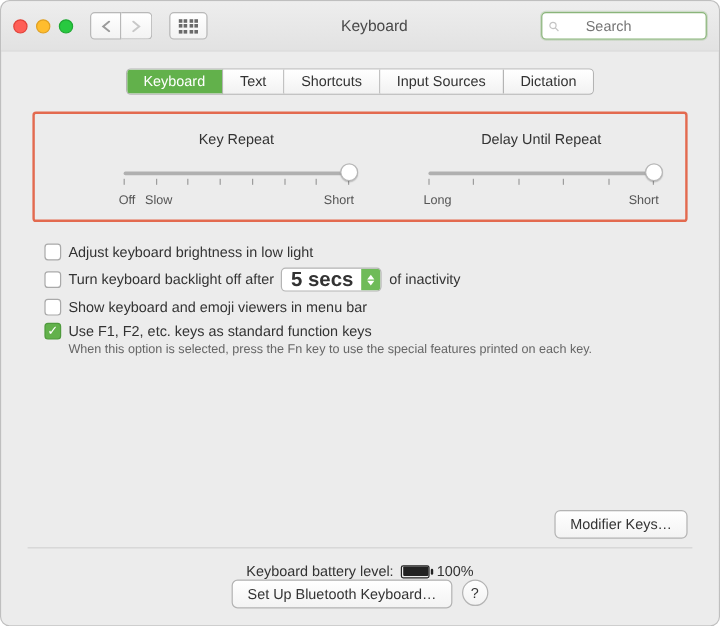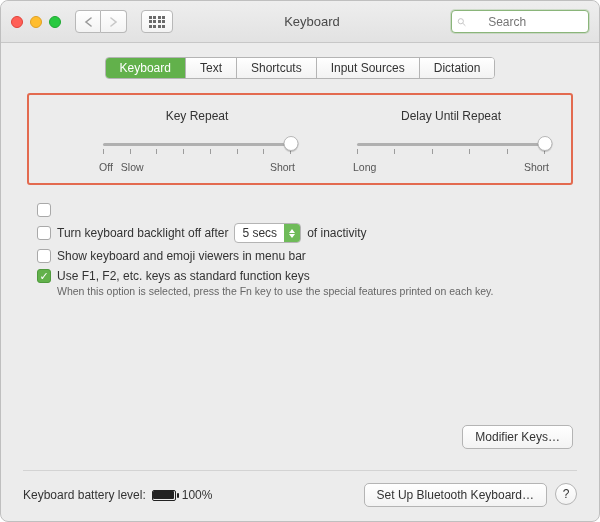--- a/index.html
+++ b/index.html
@@ -95,36 +95,36 @@
   .checkbox {
     width:14px;height:14px;border:1px solid #a9a9a9;border-radius:3px;background:#fff;flex-shrink:0;
     display:flex;align-items:center;justify-content:center;
   }
   .checkbox.checked{background:#62b14b;border-color:#4f9a3d;}
   .checkmark{color:#fff;font-size:11px;line-height:1;}
   .dropdown{
     display:inline-flex;align-items:center;border:1px solid #b4b4b4;border-radius:4px;
     background:#fff;height:20px;overflow:hidden;
   }
-  .dropdown .val{padding:0 7px;font-size:12px;}
+  .dropdown .val{padding:0 7px;font-size:17px;font-weight:bold;}
   .dropdown .caret{
     width:16px;height:100%;background:#6fbb59;display:flex;flex-direction:column;align-items:center;justify-content:center;gap:1px;
   }
   .caret-tri{width:0;height:0;border-left:3px solid transparent;border-right:3px solid transparent;}
   .caret-up{border-bottom:4px solid #fff;}
   .caret-down{border-top:4px solid #fff;}
   .hint { font-size:10.5px; color:#666; margin:2px 0 0 30px;}
   .footer-row{
     position:absolute; right:26px; display:flex; gap:8px;
   }
   .modkeys-row{ bottom:72px; }
   .bottom-row{
     position:absolute; bottom:14px; left:22px; right:22px;
     display:flex; align-items:center; justify-content:space-between;
-    border-top:1px solid #d3d3d3; padding-top:12px;
+    border-top:1px solid #d3d3d3; padding-top:12px;flex-direction:column;
   }
   .btn{
     border:1px solid #b4b4b4; border-radius:5px; background:linear-gradient(#ffffff,#f3f3f3);
     padding:4px 12px; font-size:12px; cursor:default;
   }
   .help-btn{
     width:22px;height:22px;border-radius:50%;border:1px solid #b4b4b4;
     background:linear-gradient(#ffffff,#f2f2f2);display:flex;align-items:center;justify-content:center;font-size:12px;
   }
   .battlevel{display:flex;align-items:center;gap:6px;font-size:12px;}
@@ -232,20 +232,21 @@
         </div>
         <div class="track-labels">
           <span>Long</span>
           <span>Short</span>
         </div>
       </div>
     </div>
 
     <div class="option-row">
       <div class="checkbox"></div>
+      <span>Adjust keyboard brightness in low light</span>
     </div>
 
     <div class="option-row">
       <div class="checkbox"></div>
       <span>Turn keyboard backlight off after</span>
       <div class="dropdown">
         <span class="val">5 secs</span>
         <span class="caret">
           <span class="caret-tri caret-up"></span>
           <span class="caret-tri caret-down"></span>

